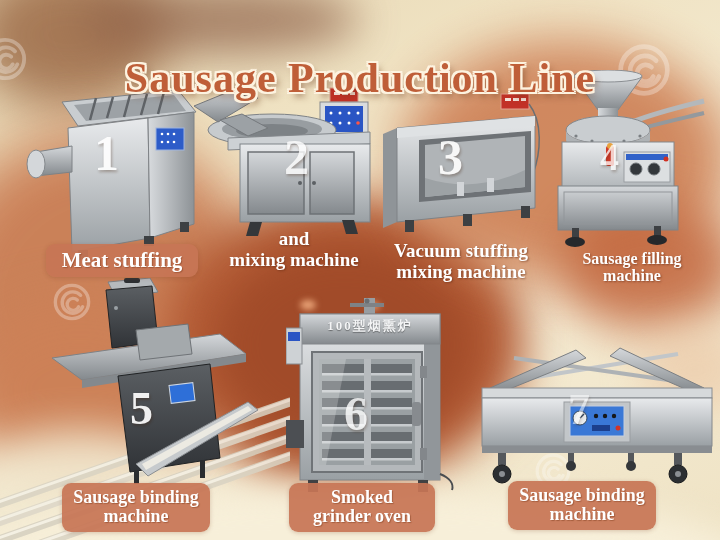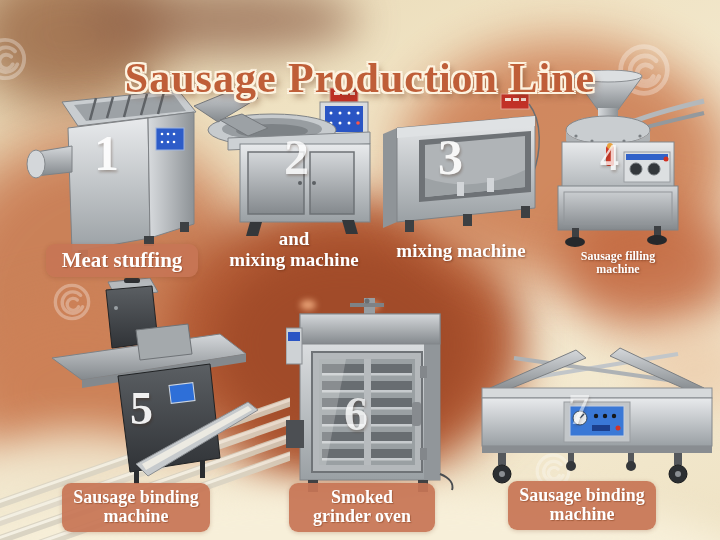--- a/index.html
+++ b/index.html
@@ -328,43 +328,45 @@
       <rect x="150" y="123" width="6" height="9" fill="#55585c"></rect>
       <circle cx="93" cy="136" r="5" fill="#34373a"></circle>
       <circle cx="153" cy="136" r="5" fill="#34373a"></circle>
       <circle cx="24" cy="144" r="9" fill="#2c2f32" stroke="#191b1d"></circle>
         <circle cx="24" cy="144" r="3" fill="#8b8f93"></circle>
       <circle cx="200" cy="144" r="9" fill="#2c2f32" stroke="#191b1d"></circle>
         <circle cx="200" cy="144" r="3" fill="#8b8f93"></circle>
     </svg>
   </div>
 
+  <div class="oven-text">100型烟熏炉</div>
 
   <div class="num" style="left:94px;top:128px;font-size:50px;opacity:.92">1</div>
   <div class="num" style="left:284px;top:132px;font-size:50px;opacity:.8">2</div>
   <div class="num" style="left:438px;top:132px;font-size:50px;opacity:.9">3</div>
   <div class="num" style="left:600px;top:138px;font-size:38px;opacity:.75">4</div>
   <div class="num" style="left:130px;top:386px;font-size:46px;opacity:.92">5</div>
   <div class="num" style="left:344px;top:390px;font-size:48px;opacity:.8">6</div>
   <div class="num" style="left:568px;top:388px;font-size:44px;opacity:.5">7</div>
 
   <div class="label boxed" style="left:46px;top:244px;width:136px;font-size:21px">
     <div>Meat stuffing</div>
   </div>
 
   <div class="label" style="left:224px;top:229px;width:140px;font-size:19px">
     <div>and</div>
     <div>mixing machine</div>
   </div>
 
   <div class="label" style="left:386px;top:241px;width:150px;font-size:19px">
+    <div>Vacuum stuffing</div>
     <div>mixing machine</div>
   </div>
 
-  <div class="label" style="left:548px;top:250px;width:140px;font-size:12px">
+  <div class="label" style="left:562px;top:250px;width:140px;font-size:16px">
     <div>Sausage filling</div>
     <div>machine</div>
   </div>
 
   <div class="label boxed" style="left:62px;top:483px;width:132px;font-size:18px">
     <div>Sausage binding</div>
     <div>machine</div>
   </div>
 
   <div class="label boxed" style="left:289px;top:483px;width:130px;font-size:18px">

